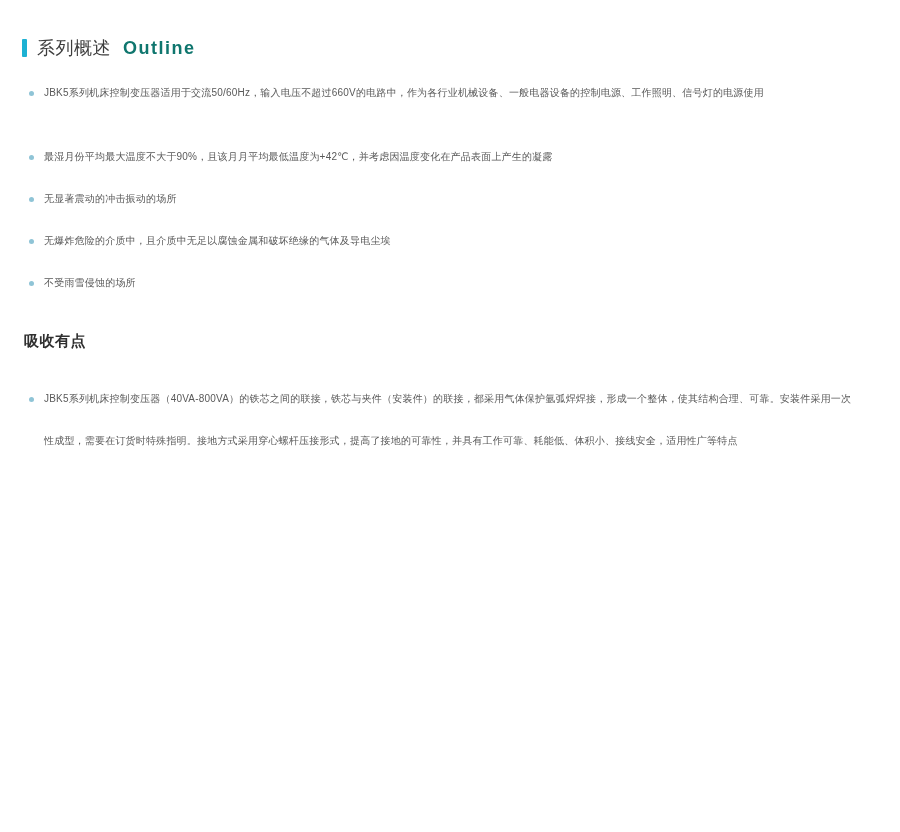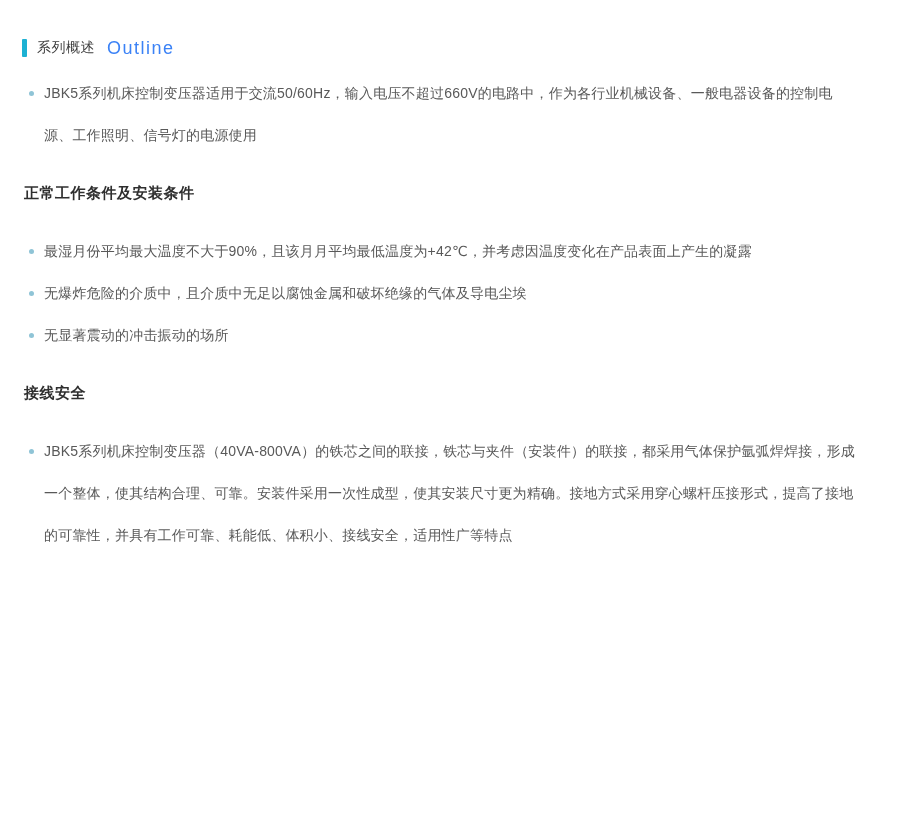--- a/index.html
+++ b/index.html
@@ -22,31 +22,31 @@
     height: 59px;
   }
   .accent-bar {
     width: 5px;
     height: 18px;
     background: #1db1d3;
     margin-right: 10px;
     border-radius: 1px;
   }
   .sec-title {
-    font-size: 14px;
+    font-size: 18px;
     color: #3d3d3d;
     font-weight: 500;
     letter-spacing: 0.5px;
   }
   .sec-subtitle {
     font-size: 18px;
-    color: #3b82f6;
+    color: #0f766e;
     margin-left: 12px;
     letter-spacing: 1.5px;
-    font-weight: 400;
+    font-weight: 700;
   }
 
   
   .sub-heading {
     margin: 22px 44px 0 24px;
     font-size: 15px;
     font-weight: bold;
     color: #2f2f2f;
     line-height: 30px;
     letter-spacing: 0.5px;
@@ -57,21 +57,21 @@
     margin-top: 22px;
     padding-left: 24px;
     padding-right: 44px;
   }
   .bullet-list.intro { margin-top: 13px; }
   .li {
     position: relative;
     padding-left: 20px;
   }
   .li-text {
-    font-size: 14px;
+    font-size: 10px;
     line-height: 42px;
     color: #595959;
     letter-spacing: 0.2px;
   }
   .dot {
     position: absolute;
     left: 5px;
     top: 19px;
     width: 5px;
     height: 5px;
@@ -90,39 +90,42 @@
     <span class="sec-subtitle">Outline</span>
   </div>
 
   <div class="bullet-list intro">
     <div class="li">
       <span class="dot"></span>
       <p class="li-text">JBK5系列机床控制变压器适用于交流50/60Hz，输入电压不超过660V的电路中，作为各行业机械设备、一般电器设备的控制电源、工作照明、信号灯的电源使用</p>
     </div>
   </div>
 
-  <h3 class="sub-heading">正常工作条件及安装条件</h3>
 
   <div class="bullet-list">
     <div class="li">
       <span class="dot"></span>
       <p class="li-text">最湿月份平均最大温度不大于90%，且该月月平均最低温度为+42℃，并考虑因温度变化在产品表面上产生的凝露</p>
     </div>
     <div class="li">
       <span class="dot"></span>
+      <p class="li-text">无显著震动的冲击振动的场所</p>
+    </div>
+    <div class="li">
+      <span class="dot"></span>
       <p class="li-text">无爆炸危险的介质中，且介质中无足以腐蚀金属和破坏绝缘的气体及导电尘埃</p>
     </div>
     <div class="li">
       <span class="dot"></span>
-      <p class="li-text">无显著震动的冲击振动的场所</p>
+      <p class="li-text">不受雨雪侵蚀的场所</p>
     </div>
   </div>
 
-  <h3 class="sub-heading">接线安全</h3>
+  <h3 class="sub-heading">吸收有点</h3>
 
   <div class="bullet-list">
     <div class="li">
       <span class="dot"></span>
-      <p class="li-text">JBK5系列机床控制变压器（40VA-800VA）的铁芯之间的联接，铁芯与夹件（安装件）的联接，都采用气体保护氩弧焊焊接，形成一个整体，使其结构合理、可靠。安装件采用一次性成型，使其安装尺寸更为精确。接地方式采用穿心螺杆压接形式，提高了接地的可靠性，并具有工作可靠、耗能低、体积小、接线安全，适用性广等特点</p>
+      <p class="li-text">JBK5系列机床控制变压器（40VA-800VA）的铁芯之间的联接，铁芯与夹件（安装件）的联接，都采用气体保护氩弧焊焊接，形成一个整体，使其结构合理、可靠。安装件采用一次性成型，需要在订货时特殊指明。接地方式采用穿心螺杆压接形式，提高了接地的可靠性，并具有工作可靠、耗能低、体积小、接线安全，适用性广等特点</p>
     </div>
   </div>
 
 </div>
 
 </body></html>

